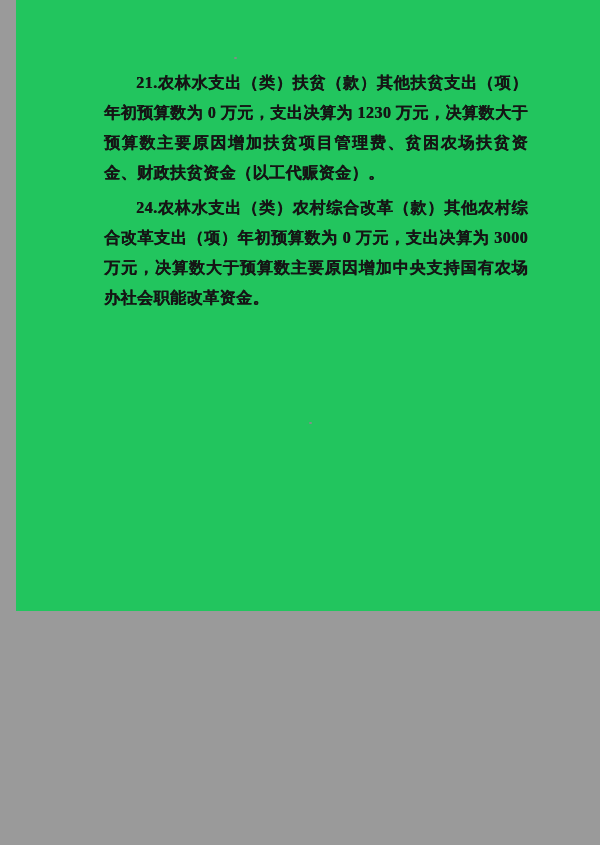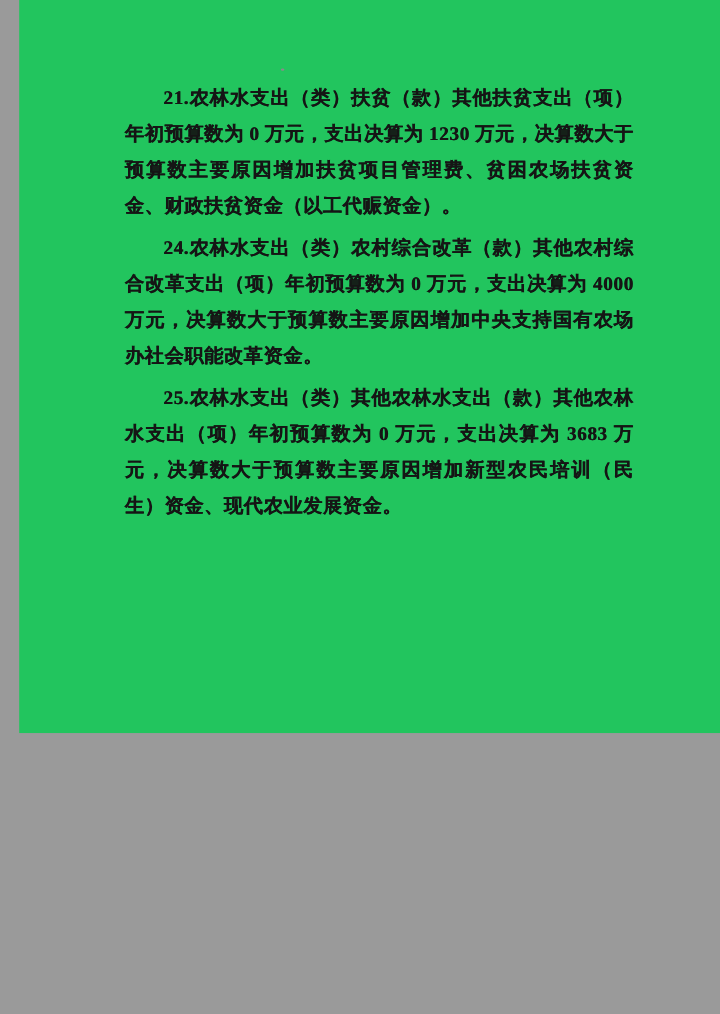--- a/index.html
+++ b/index.html
@@ -60,18 +60,17 @@
 </style>
 </head>
 <body>
 
 <div class="page">
   <span class="speck speck-1"></span>
   <span class="speck speck-2"></span>
 
   <div class="content">
     <p>21.农林水支出（类）扶贫（款）其他扶贫支出（项）年初预算数为 0 万元，支出决算为 1230 万元，决算数大于预算数主要原因增加扶贫项目管理费、贫困农场扶贫资金、财政扶贫资金（以工代赈资金）。</p>
-    <p>24.农林水支出（类）农村综合改革（款）其他农村综合改革支出（项）年初预算数为 0 万元，支出决算为 4000 万元，决算数大于预算数主要原因增加中央支持国有农场办社会职能改革资金。</p>
-    <p>25.农林水支出（类）其他农林水支出（款）其他农林水支出（项）年初预算数为 0 万元，支出决算为 3683 万元，决算数大于预算数主要原因增加新型农民培训（民生）资金、现代农业发展资金。</p>
+    <p>24.农林水支出（类）农村综合改革（款）其他农村综合改革支出（项）年初预算数为 0 万元，支出决算为 3000 万元，决算数大于预算数主要原因增加中央支持国有农场办社会职能改革资金。</p>
   </div>
 
   <div class="page-number">-28-</div>
 </div>
 
 </body></html>

